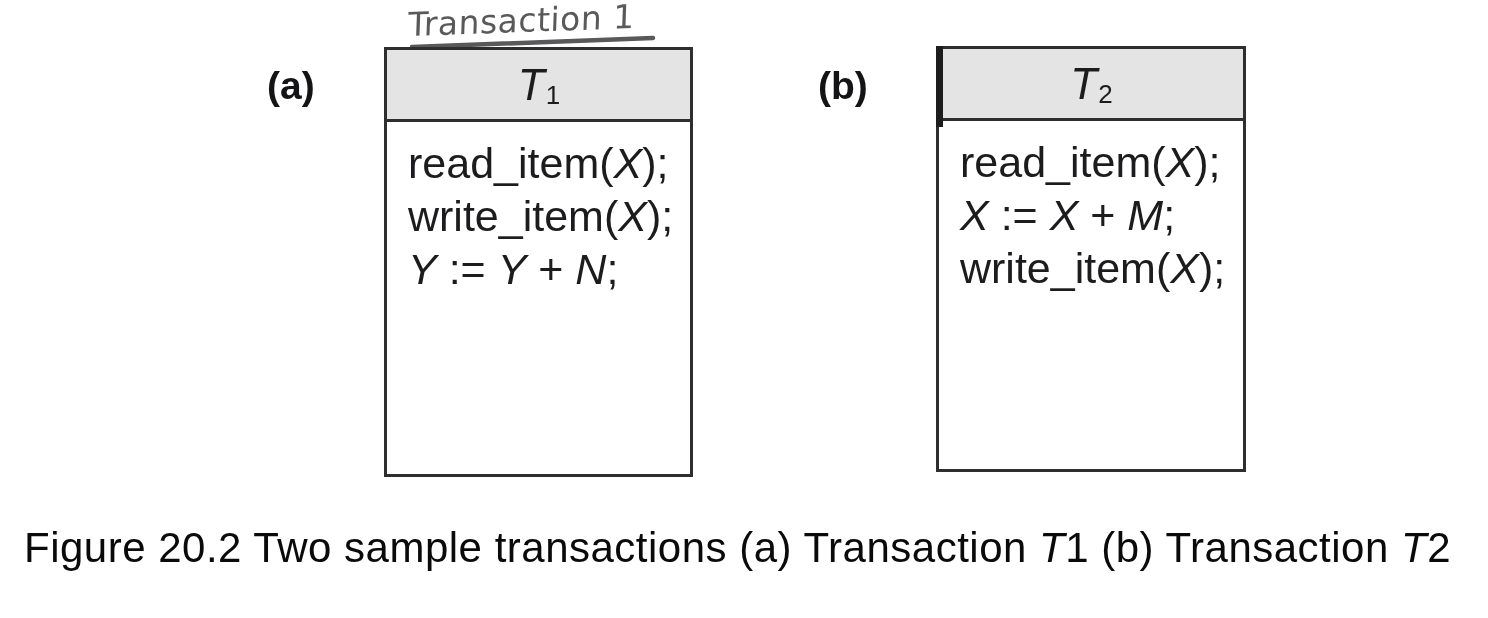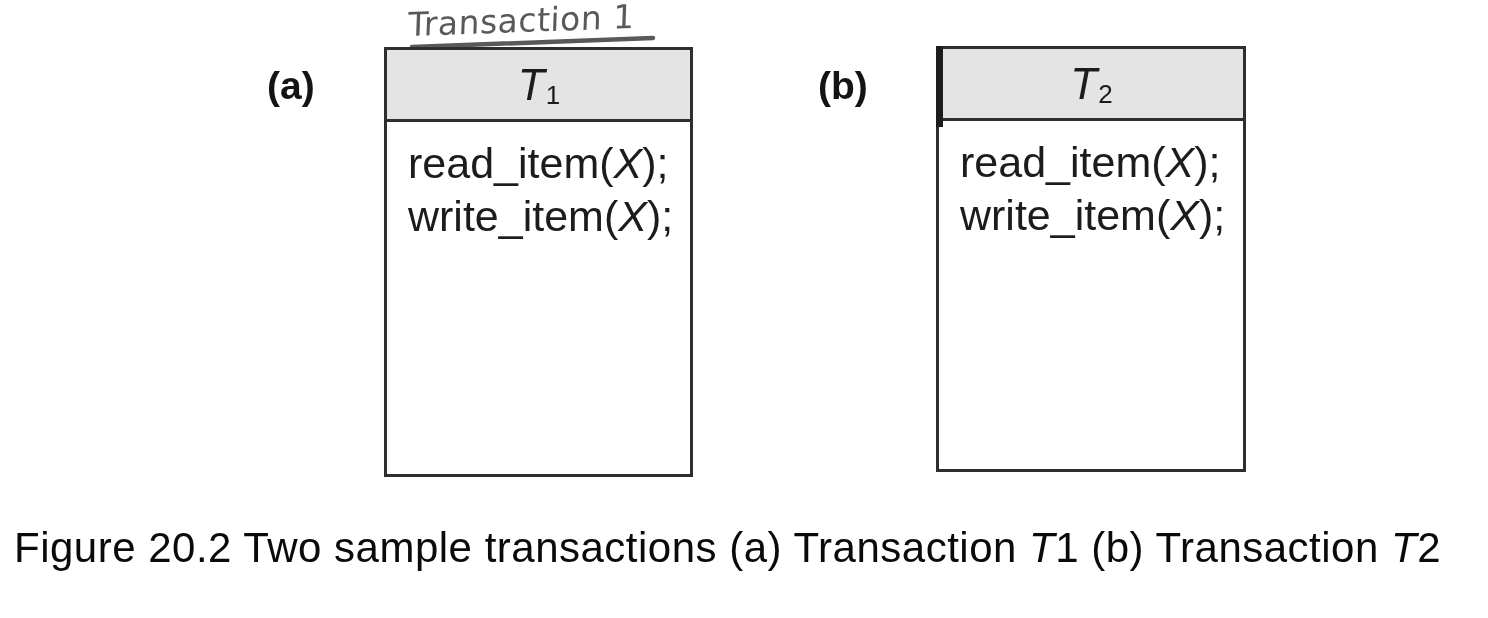--- a/index.html
+++ b/index.html
@@ -85,21 +85,21 @@
     font-size: 43px;
     line-height: 53px;
     white-space: nowrap;
   }
   .code-line { display: block; }
   .code-line i { font-style: italic; }
 
   
   .caption {
     position: absolute;
-    left: 14px;
+    left: 24px;
     top: 524px;
     font-size: 42px;
     letter-spacing: 0.5px;
     color: #0a0a0a;
     white-space: nowrap;
   }
   .caption i { font-style: italic; }
 </style>
 </head>
 <body>
@@ -116,33 +116,35 @@
   <span class="panel-label a">(a)</span>
 
   <div class="t-box a">
     <div class="t-header">
       <i>T</i>
         <sub>1</sub>
     </div>
     <div class="t-body">
       <span class="code-line">read_item(<i>X</i>);</span>
       <span class="code-line">write_item(<i>X</i>);</span>
+      <span class="code-line"><i>Y</i> := <i>Y</i> + <i>N</i>;</span>
     </div>
   </div>
 
   <span class="panel-label b">(b)</span>
 
   <div class="t-box b">
     <div class="t-header">
       <div class="header-left-edge"></div>
       <i>T</i>
         <sub>2</sub>
     </div>
     <div class="t-body">
       <span class="code-line">read_item(<i>X</i>);</span>
+      <span class="code-line"><i>X</i> := <i>X</i> + <i>M</i>;</span>
       <span class="code-line">write_item(<i>X</i>);</span>
     </div>
   </div>
 
   <div class="caption">
     <span>Figure 20.2 Two sample transactions (a) Transaction </span><i>T</i><span>1 (b) Transaction </span><i>T</i><span>2</span>
   </div>
 
 </div>
 

